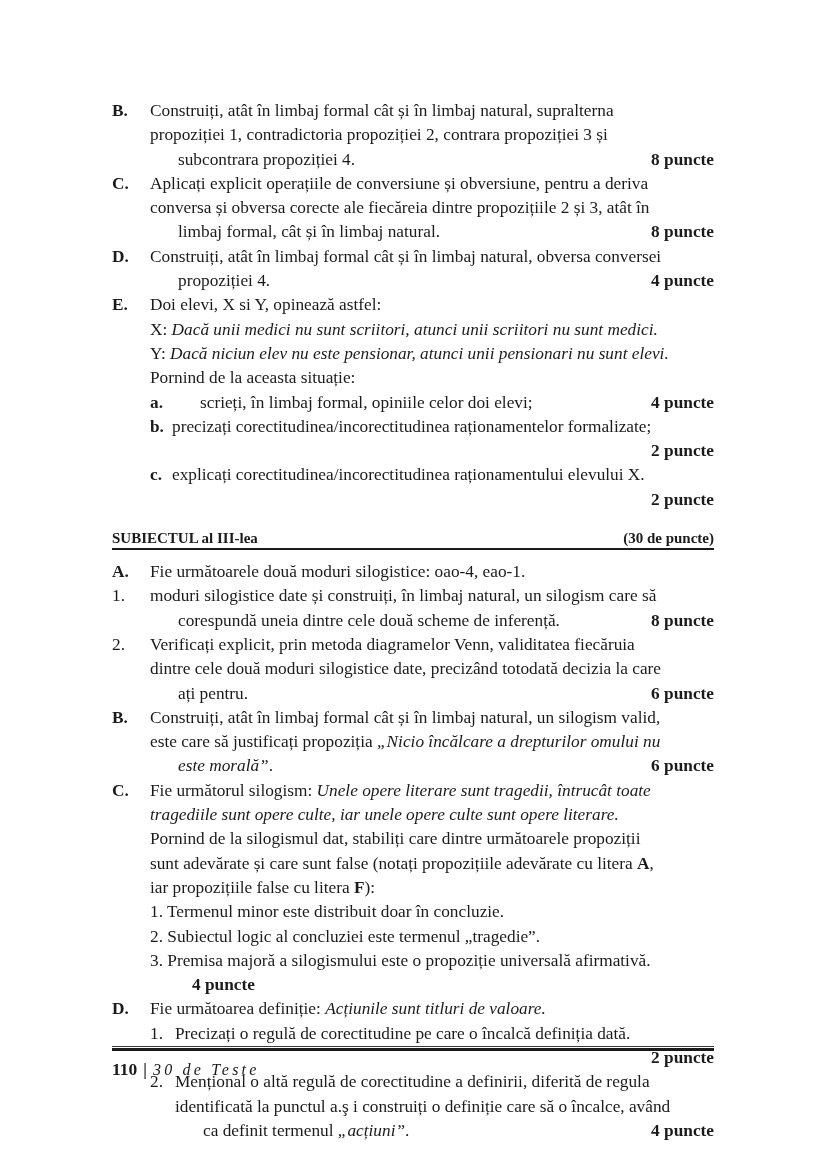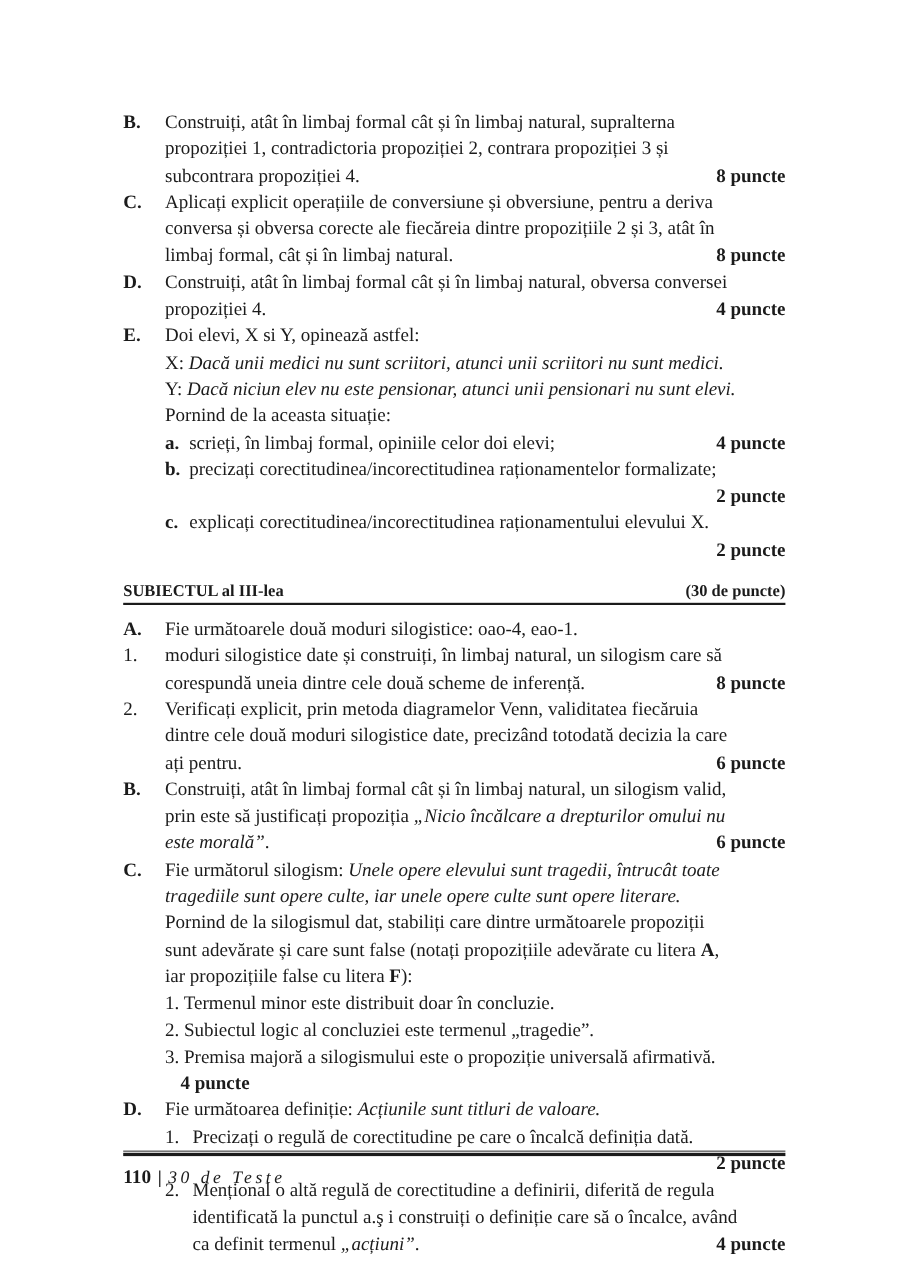--- a/index.html
+++ b/index.html
@@ -41,20 +41,21 @@
     text-justify: inter-word;
   }
   .body.nojust { text-align: left; }
   .body > p {
     margin: 0;
   }
   .lastline {
     display: flex;
     justify-content: space-between;
     align-items: flex-start;
+    margin-left: 28px;
   }
   .lastline .txt { text-align: left; }
   .pts {
     font-weight: bold;
     white-space: nowrap;
     margin-left: 14px;
   }
   .pts-right {
     display: block;
     text-align: right;
@@ -231,32 +232,32 @@
           <span class="txt">ați pentru.</span>
           <span class="pts">6 puncte</span>
         </div>
       </div>
     </div>
 
     <div class="item">
       <div class="lbl lbl-a">B.</div>
       <div class="body nojust">
         <p>Construiți, atât în limbaj formal cât și în limbaj natural, un silogism valid,</p>
-        <p><span>prin este să justificați propoziția </span><em>„Nicio încălcare a drepturilor omului nu</em></p>
+        <p><span>este care să justificați propoziția </span><em>„Nicio încălcare a drepturilor omului nu</em></p>
         <div class="lastline">
           <span class="txt"><em>este morală”</em><span>.</span></span>
           <span class="pts">6 puncte</span>
         </div>
       </div>
     </div>
 
     <div class="item">
       <div class="lbl lbl-a">C.</div>
       <div class="body nojust">
-        <p><span>Fie următorul silogism: </span><em>Unele opere elevului sunt tragedii, întrucât toate</em></p>
+        <p><span>Fie următorul silogism: </span><em>Unele opere literare sunt tragedii, întrucât toate</em></p>
         <p><em>tragediile sunt opere culte, iar unele opere culte sunt opere literare.</em></p>
         <p>Pornind de la silogismul dat, stabiliți care dintre următoarele propoziții</p>
         <p><span>sunt adevărate și care sunt false (notați propozițiile adevărate cu litera </span><span class="bold">A</span><span>,</span></p>
         <p><span>iar propozițiile false cu litera </span><span class="bold">F</span><span>):</span></p>
         <p>1. Termenul minor este distribuit doar în concluzie.</p>
         <p>2. Subiectul logic al concluziei este termenul „tragedie”.</p>
         <p>3. Premisa majoră a silogismului este o propoziție universală afirmativă.</p>
         <div class="lastline">
           <span class="pts">4 puncte</span>
         </div>

